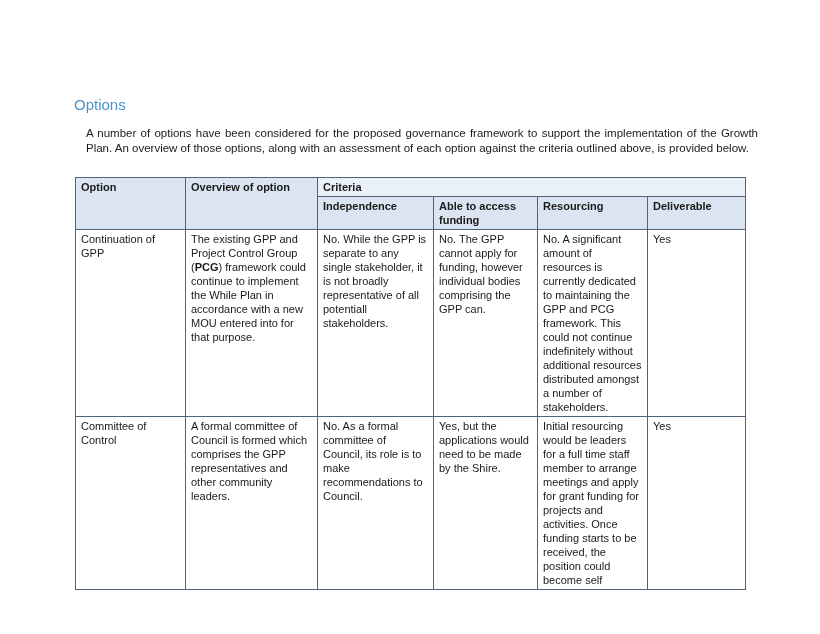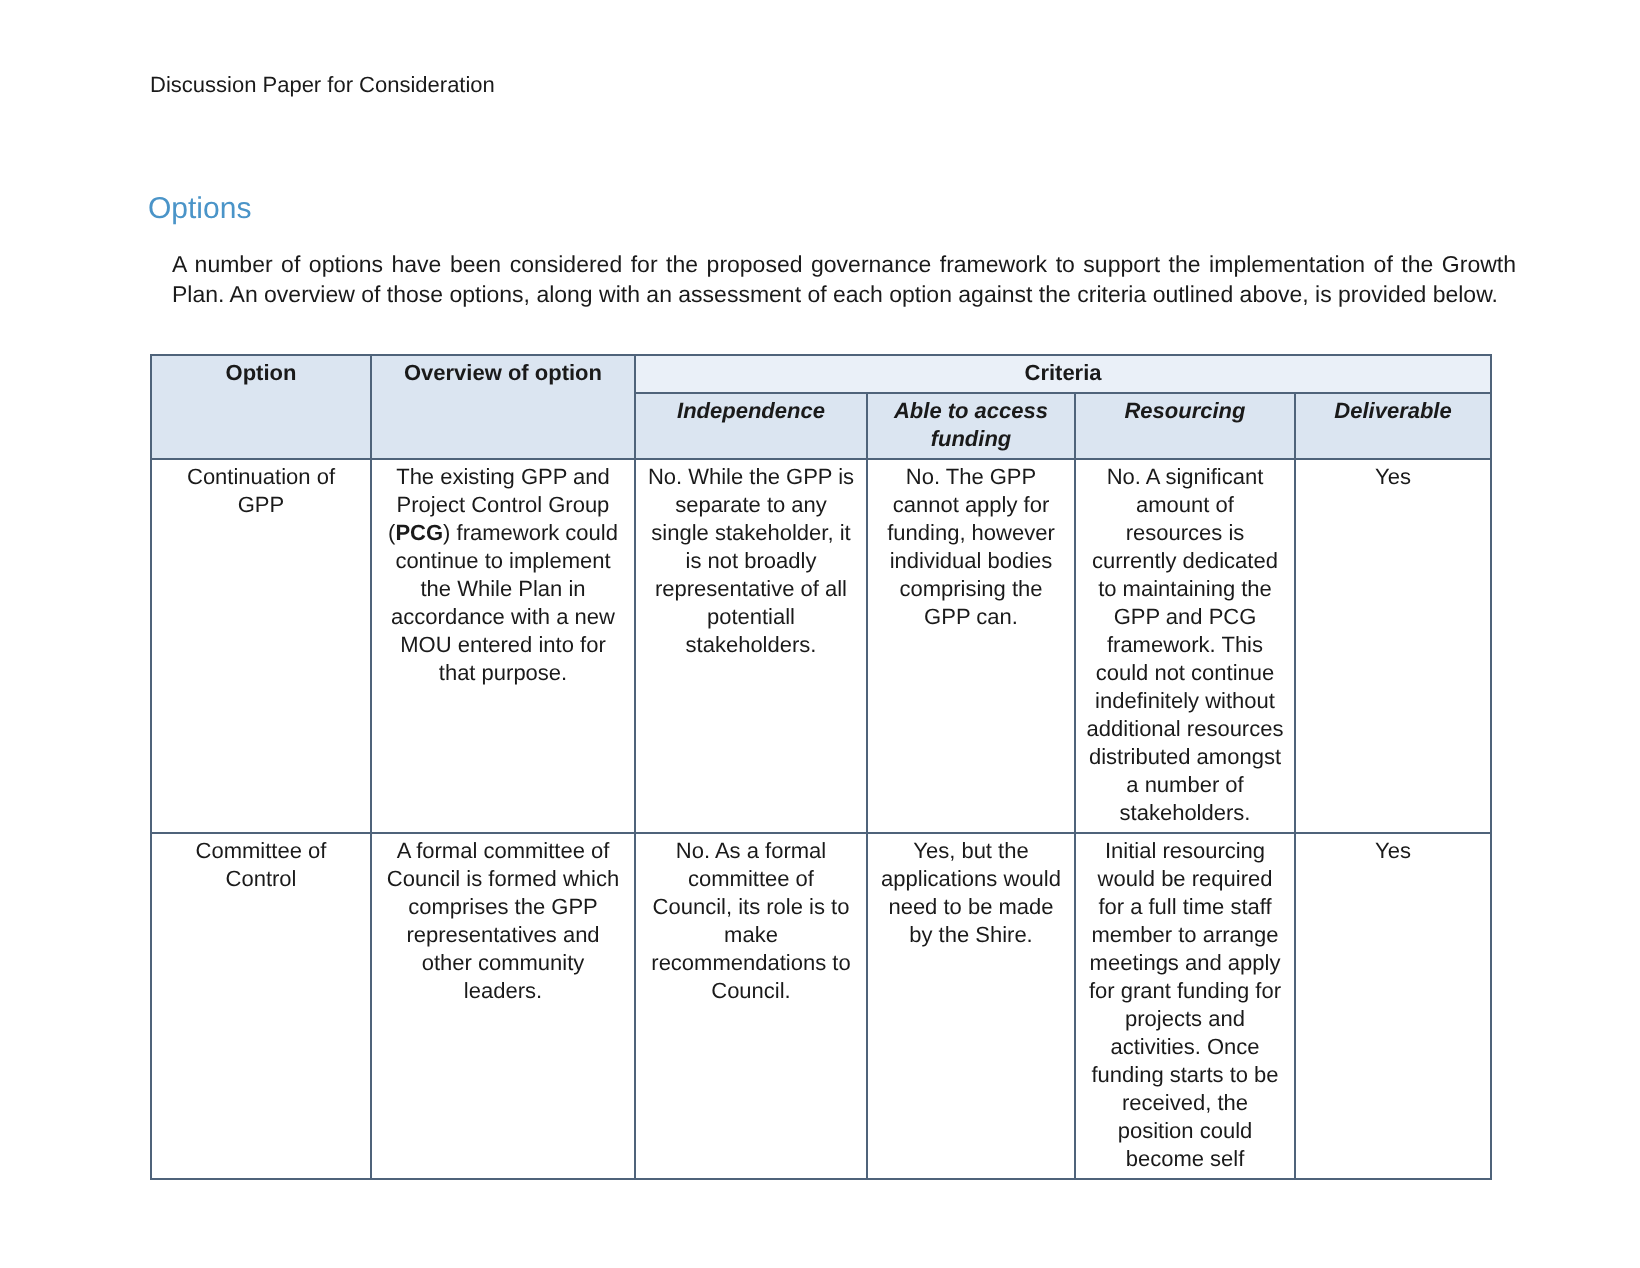--- a/index.html
+++ b/index.html
@@ -36,52 +36,50 @@
   .options-table{
     position:absolute;left:75px;top:177px;
     border-collapse:collapse;table-layout:fixed;
     width:670px;
     font-size:11px;line-height:14px;
   }
   .options-table td,.options-table th{
     border:1px solid var(--border-color);
     padding:2px 5px;
     vertical-align:top;
-    text-align:center;
+    text-align:left;
     overflow:hidden;
     font-weight:400;
   }
   .options-table th{font-weight:700;}
   .criteria-cell{
     background:var(--criteria-fill);
     text-align:center;
     height:13px;
     padding:0 5px;
   }
   .col-header{
     background:var(--header-fill);
     height:27px;
-    font-style:italic;
   }
   .rowspan-header{
     background:var(--header-fill);
     vertical-align:middle;
   }
   .justify-header{text-align:justify;}
   .row-1{height:166px;}
   .row-2{height:171px;}
   .option-cell{font-weight:700;margin-left:32px;}
   .bold{font-weight:700;}
 </style>
 </head>
 <body>
 
 <div class="page">
 
-  <div class="doc-header">Discussion Paper for Consideration</div>
 
   <h2 class="section-heading">Options</h2>
 
   <p class="intro">A number of options have been considered for the proposed governance framework to support the implementation of the Growth Plan.  An overview of those options, along with an assessment of each option against the criteria outlined above, is provided below.</p>
 
   <table class="options-table">
     <colgroup>
       <col style="width:110px">
       <col style="width:132px">
       <col style="width:116px">
@@ -109,19 +107,19 @@
         <td>No. The GPP cannot apply for funding, however individual bodies comprising the GPP can.</td>
         <td>No.  A significant amount of resources is currently dedicated to maintaining the GPP and PCG framework. This could not continue indefinitely without additional resources distributed amongst a number of stakeholders.</td>
         <td>Yes</td>
       </tr>
 
       <tr class="row-2">
         <td class="option-cell">Committee of Control</td>
         <td><span>A formal committee of Council is formed which comprises the GPP representatives and other community leaders.</span><span class="bold"></span><span></span></td>
         <td>No. As a formal committee of Council, its role is to make recommendations to Council.</td>
         <td>Yes, but the applications would need to be made by the Shire.</td>
-        <td>Initial resourcing would be required for a full time staff member to arrange meetings and apply for grant funding for projects and activities. Once funding starts to be received, the position could become self</td>
+        <td>Initial resourcing would be leaders for a full time staff member to arrange meetings and apply for grant funding for projects and activities. Once funding starts to be received, the position could become self</td>
         <td>Yes</td>
       </tr>
     </tbody>
   </table>
 
 </div>
 
 </body></html>

